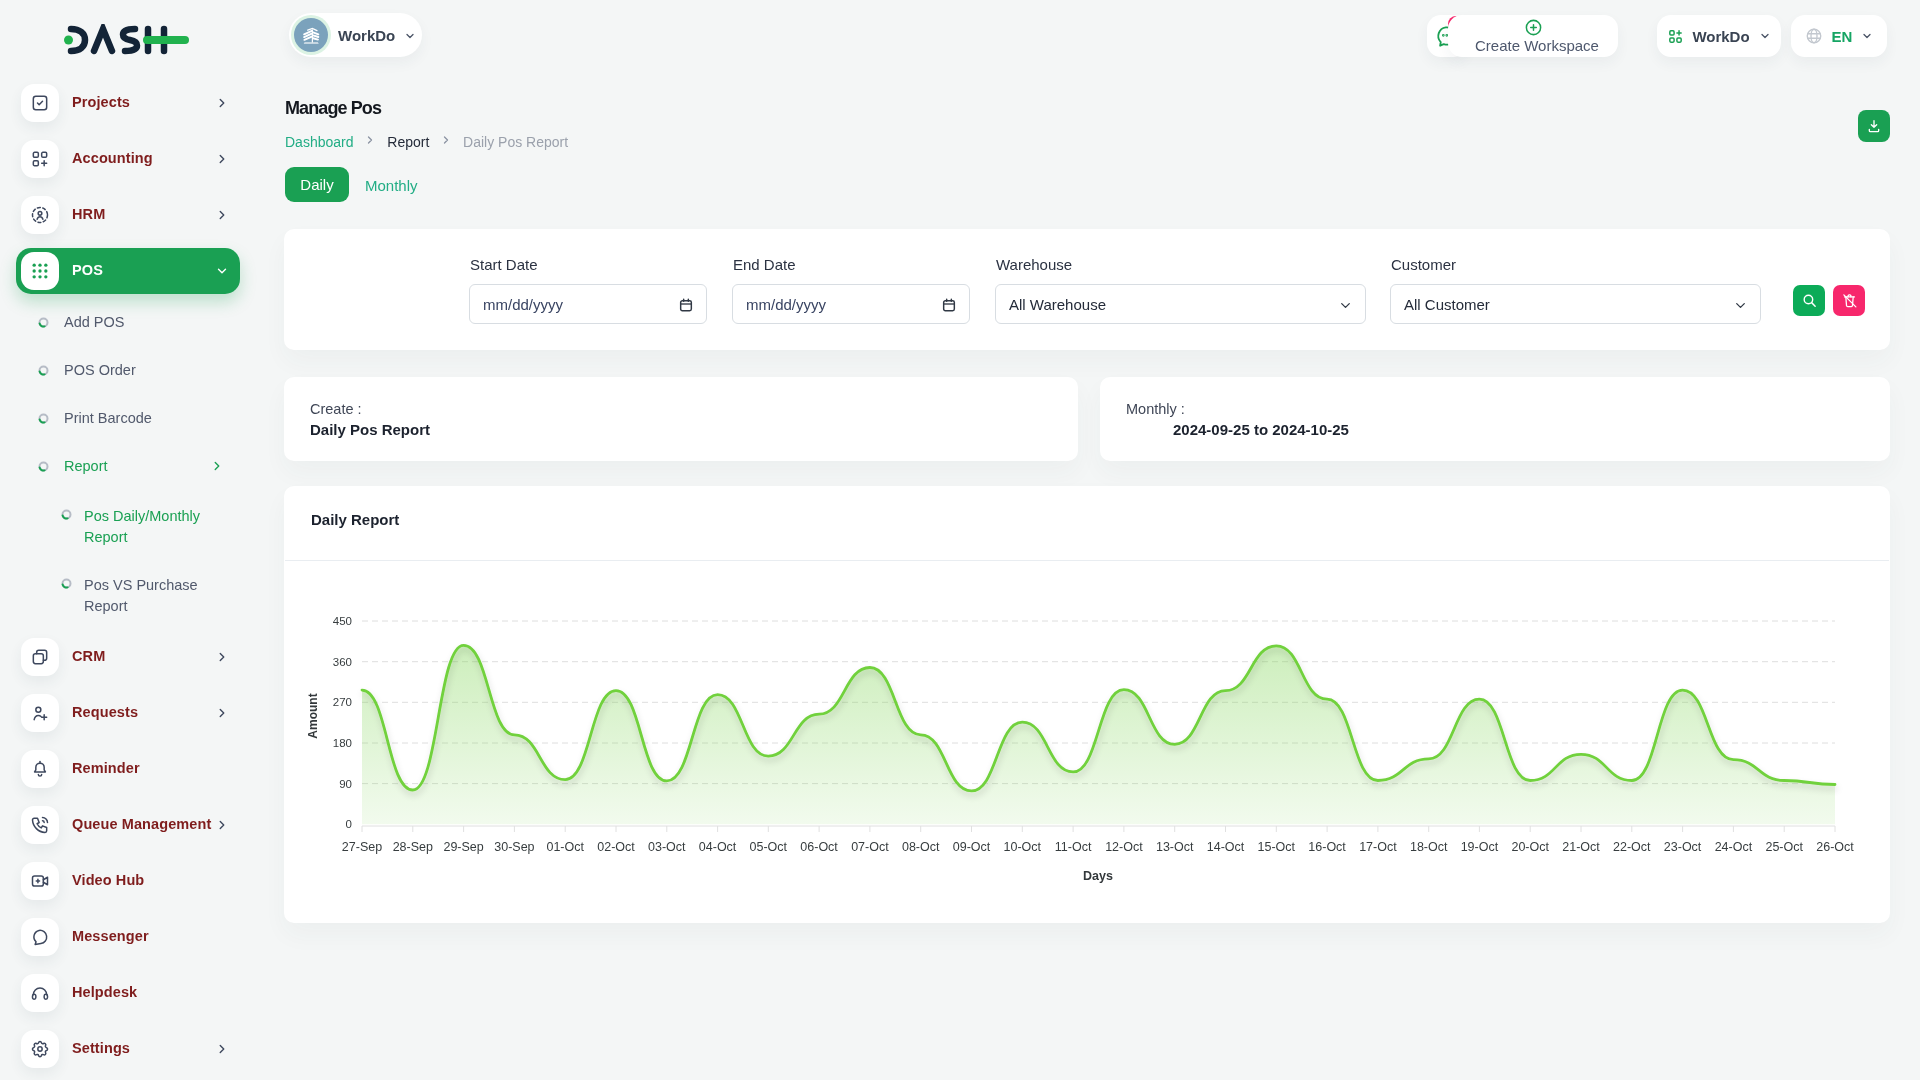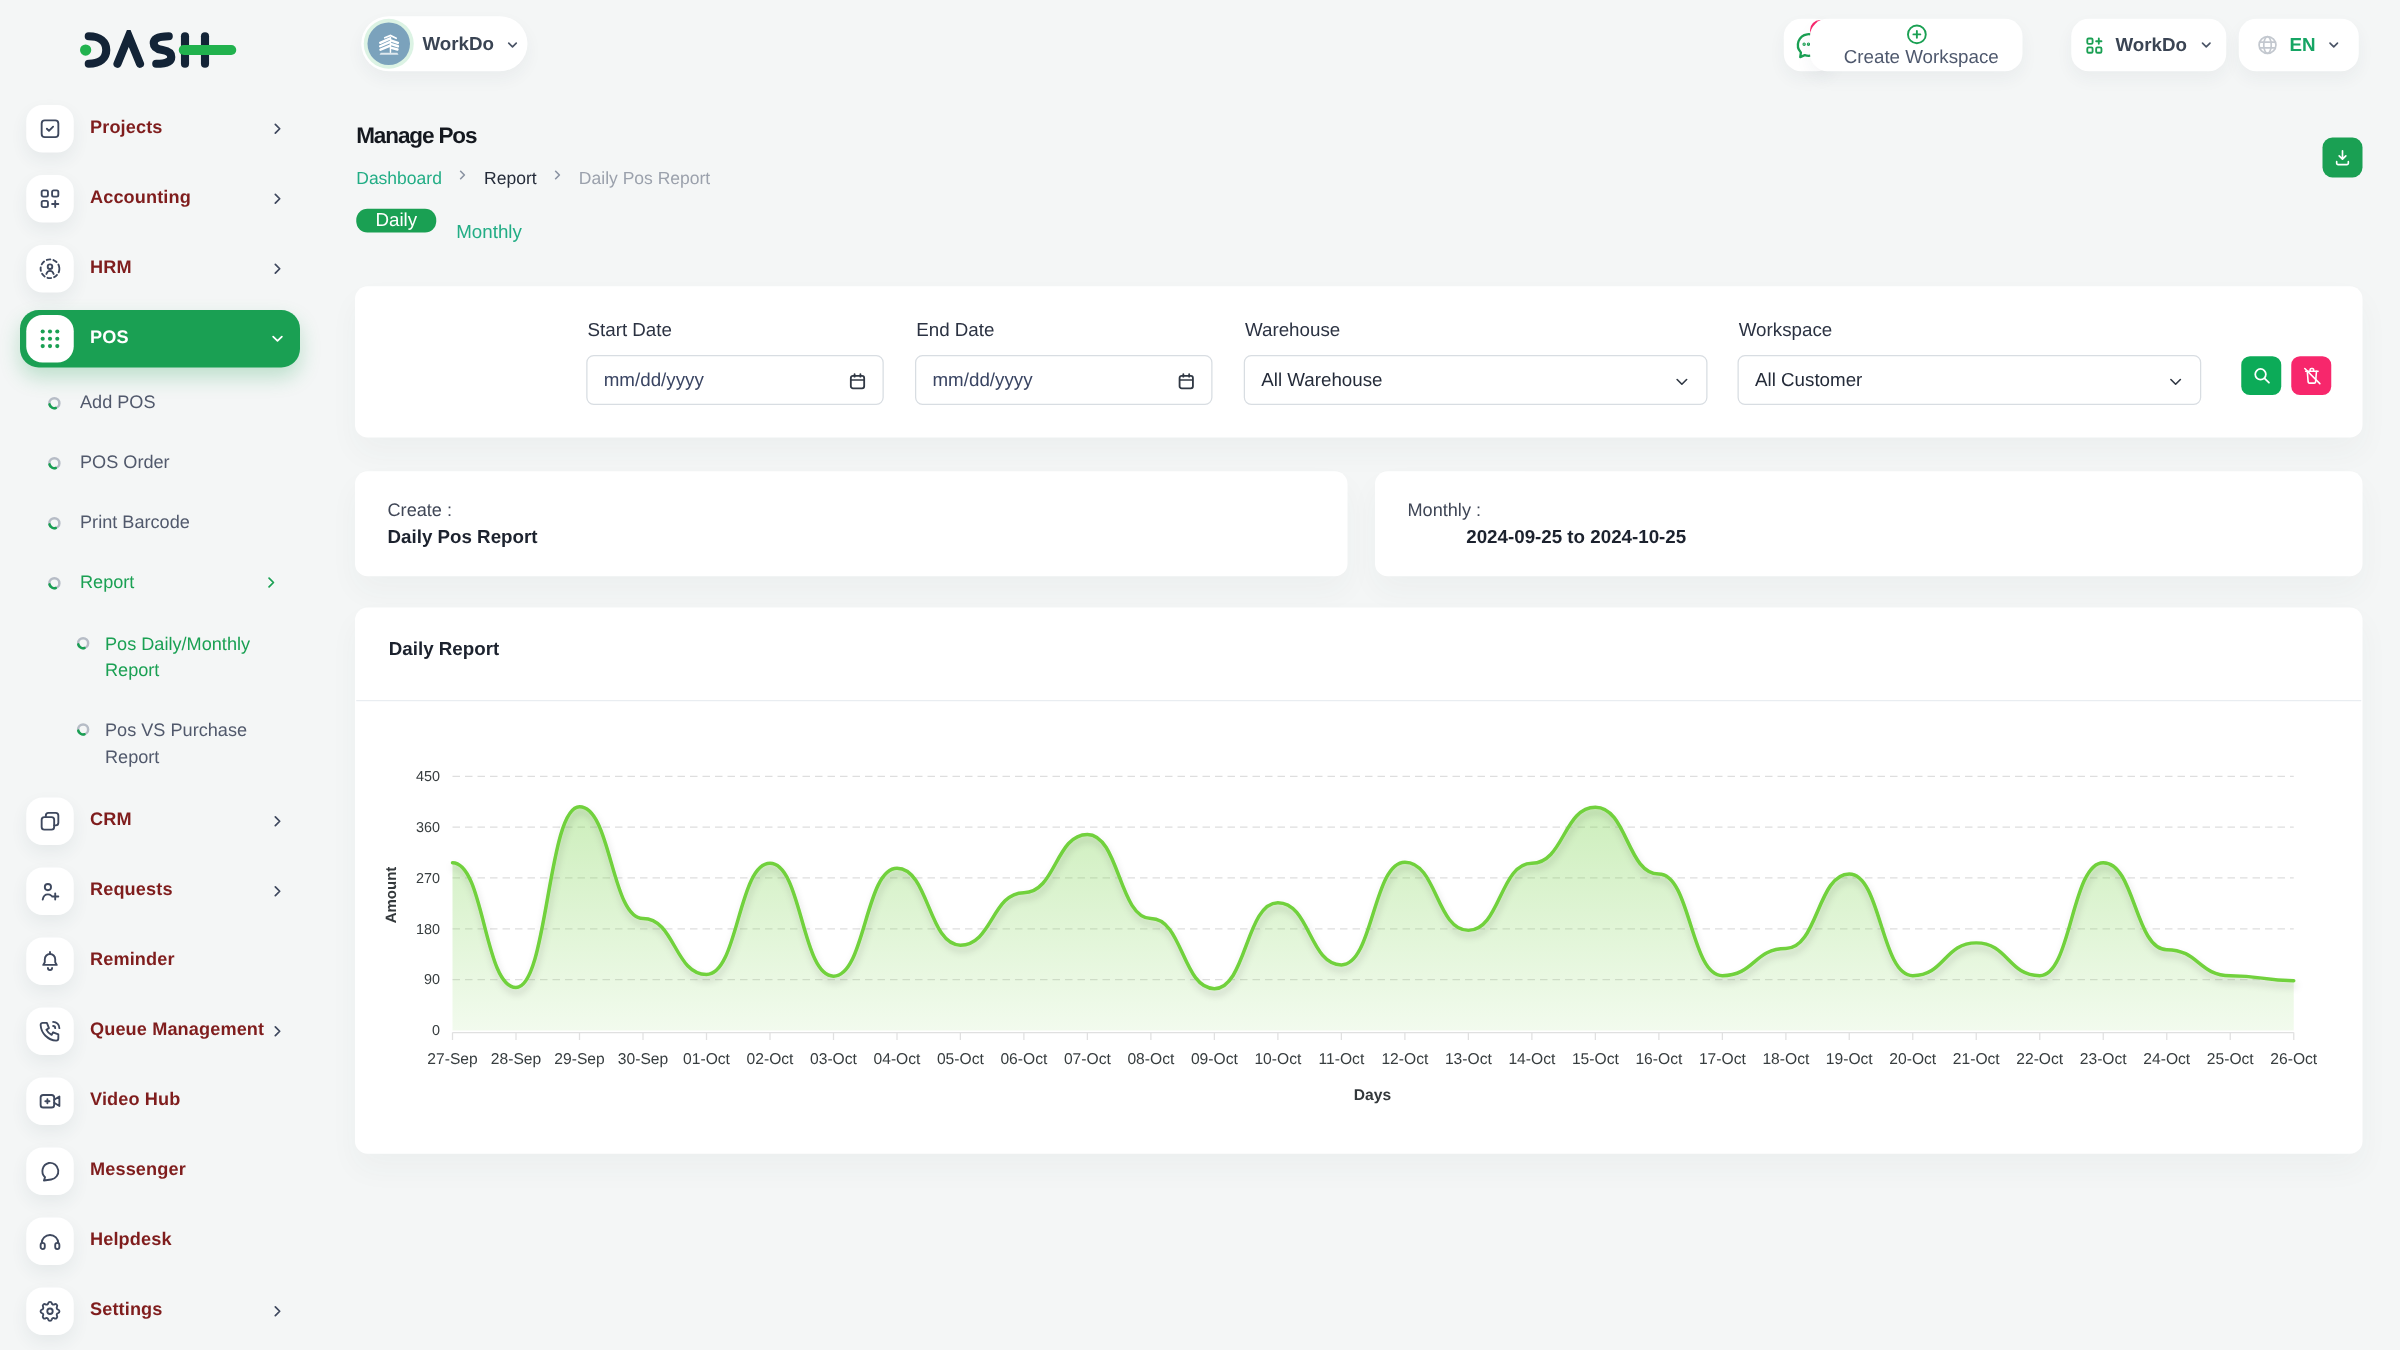--- a/index.html
+++ b/index.html
@@ -285,21 +285,21 @@
   <span style="color:#9ba1ac;">Daily Pos Report</span>
 </div>
 
 <div class="abs" style="left:1858px;top:110px;width:32px;height:32px;background:#1aa053;border-radius:8px;display:flex;align-items:center;justify-content:center;">
   <svg width="16" height="16" viewBox="0 0 24 24" fill="none" stroke="#ffffff" stroke-width="2" stroke-linecap="round" stroke-linejoin="round">
       <path d="M12 4v10M8 10l4 4 4-4"></path>
       <path d="M5 17v2a1.5 1.5 0 0 0 1.5 1.5h11A1.5 1.5 0 0 0 19 19v-2"></path>
     </svg>
 </div>
 
-<div class="abs" style="left:285px;top:167px;width:64px;height:19px;background:#1aa053;border-radius:9px;color:#fff;font-size:15px;display:flex;align-items:center;justify-content:center;text-align:right;">Daily</div>
+<div class="abs" style="left:285px;top:167px;width:64px;height:35px;background:#1aa053;border-radius:9px;color:#fff;font-size:15px;display:flex;align-items:center;justify-content:center;text-align:right;">Daily</div>
 <div class="abs" style="left:365px;top:177px;font-size:15px;color:#22ad85;">Monthly</div>
 
 <div class="card" style="left:284px;top:229px;width:1606px;height:121px;"></div>
 <div class="flbl" style="left:470px;top:256px;">Start Date</div>
 <div class="fld" style="left:469px;top:284px;width:238px;">
   <span>mm/dd/yyyy</span>
   <svg class="abs" style="right:12px;top:12px;" width="16" height="16" viewBox="0 0 24 24" fill="none" stroke="#303844" stroke-width="2.2">
       <rect x="4" y="5.5" width="16" height="15" rx="2.5"></rect>
       <path d="M4 10.5h16" stroke-width="2"></path>
       <path d="M8.5 3.5v3M15.5 3.5v3" stroke-linecap="round"></path>
@@ -314,21 +314,21 @@
       <path d="M8.5 3.5v3M15.5 3.5v3" stroke-linecap="round"></path>
     </svg>
 </div>
 <div class="flbl" style="left:996px;top:256px;">Warehouse</div>
 <div class="fld" style="left:995px;top:284px;width:371px;color:#242b39;">
   <span>All Warehouse</span>
   <svg class="abs" style="right:13px;top:14px;" width="13" height="13" viewBox="0 0 24 24" fill="none" stroke="#303844" stroke-width="2.4" stroke-linecap="round" stroke-linejoin="round">
       <path d="M5 8.5l7 7 7-7"></path>
     </svg>
 </div>
-<div class="flbl" style="left:1391px;top:256px;">Workspace</div>
+<div class="flbl" style="left:1391px;top:256px;">Customer</div>
 <div class="fld" style="left:1390px;top:284px;width:371px;color:#242b39;">
   <span>All Customer</span>
   <svg class="abs" style="right:13px;top:14px;" width="13" height="13" viewBox="0 0 24 24" fill="none" stroke="#303844" stroke-width="2.4" stroke-linecap="round" stroke-linejoin="round">
       <path d="M5 8.5l7 7 7-7"></path>
     </svg>
 </div>
 <div class="abs" style="left:1793px;top:285px;width:32px;height:31px;background:#0cab58;border-radius:7px;display:flex;align-items:center;justify-content:center;">
   <svg width="17" height="17" viewBox="0 0 24 24" fill="none" stroke="#ffffff" stroke-width="2" stroke-linecap="round">
       <circle cx="10.5" cy="10.5" r="6"></circle>
       <path d="M15 15l5 5"></path>

